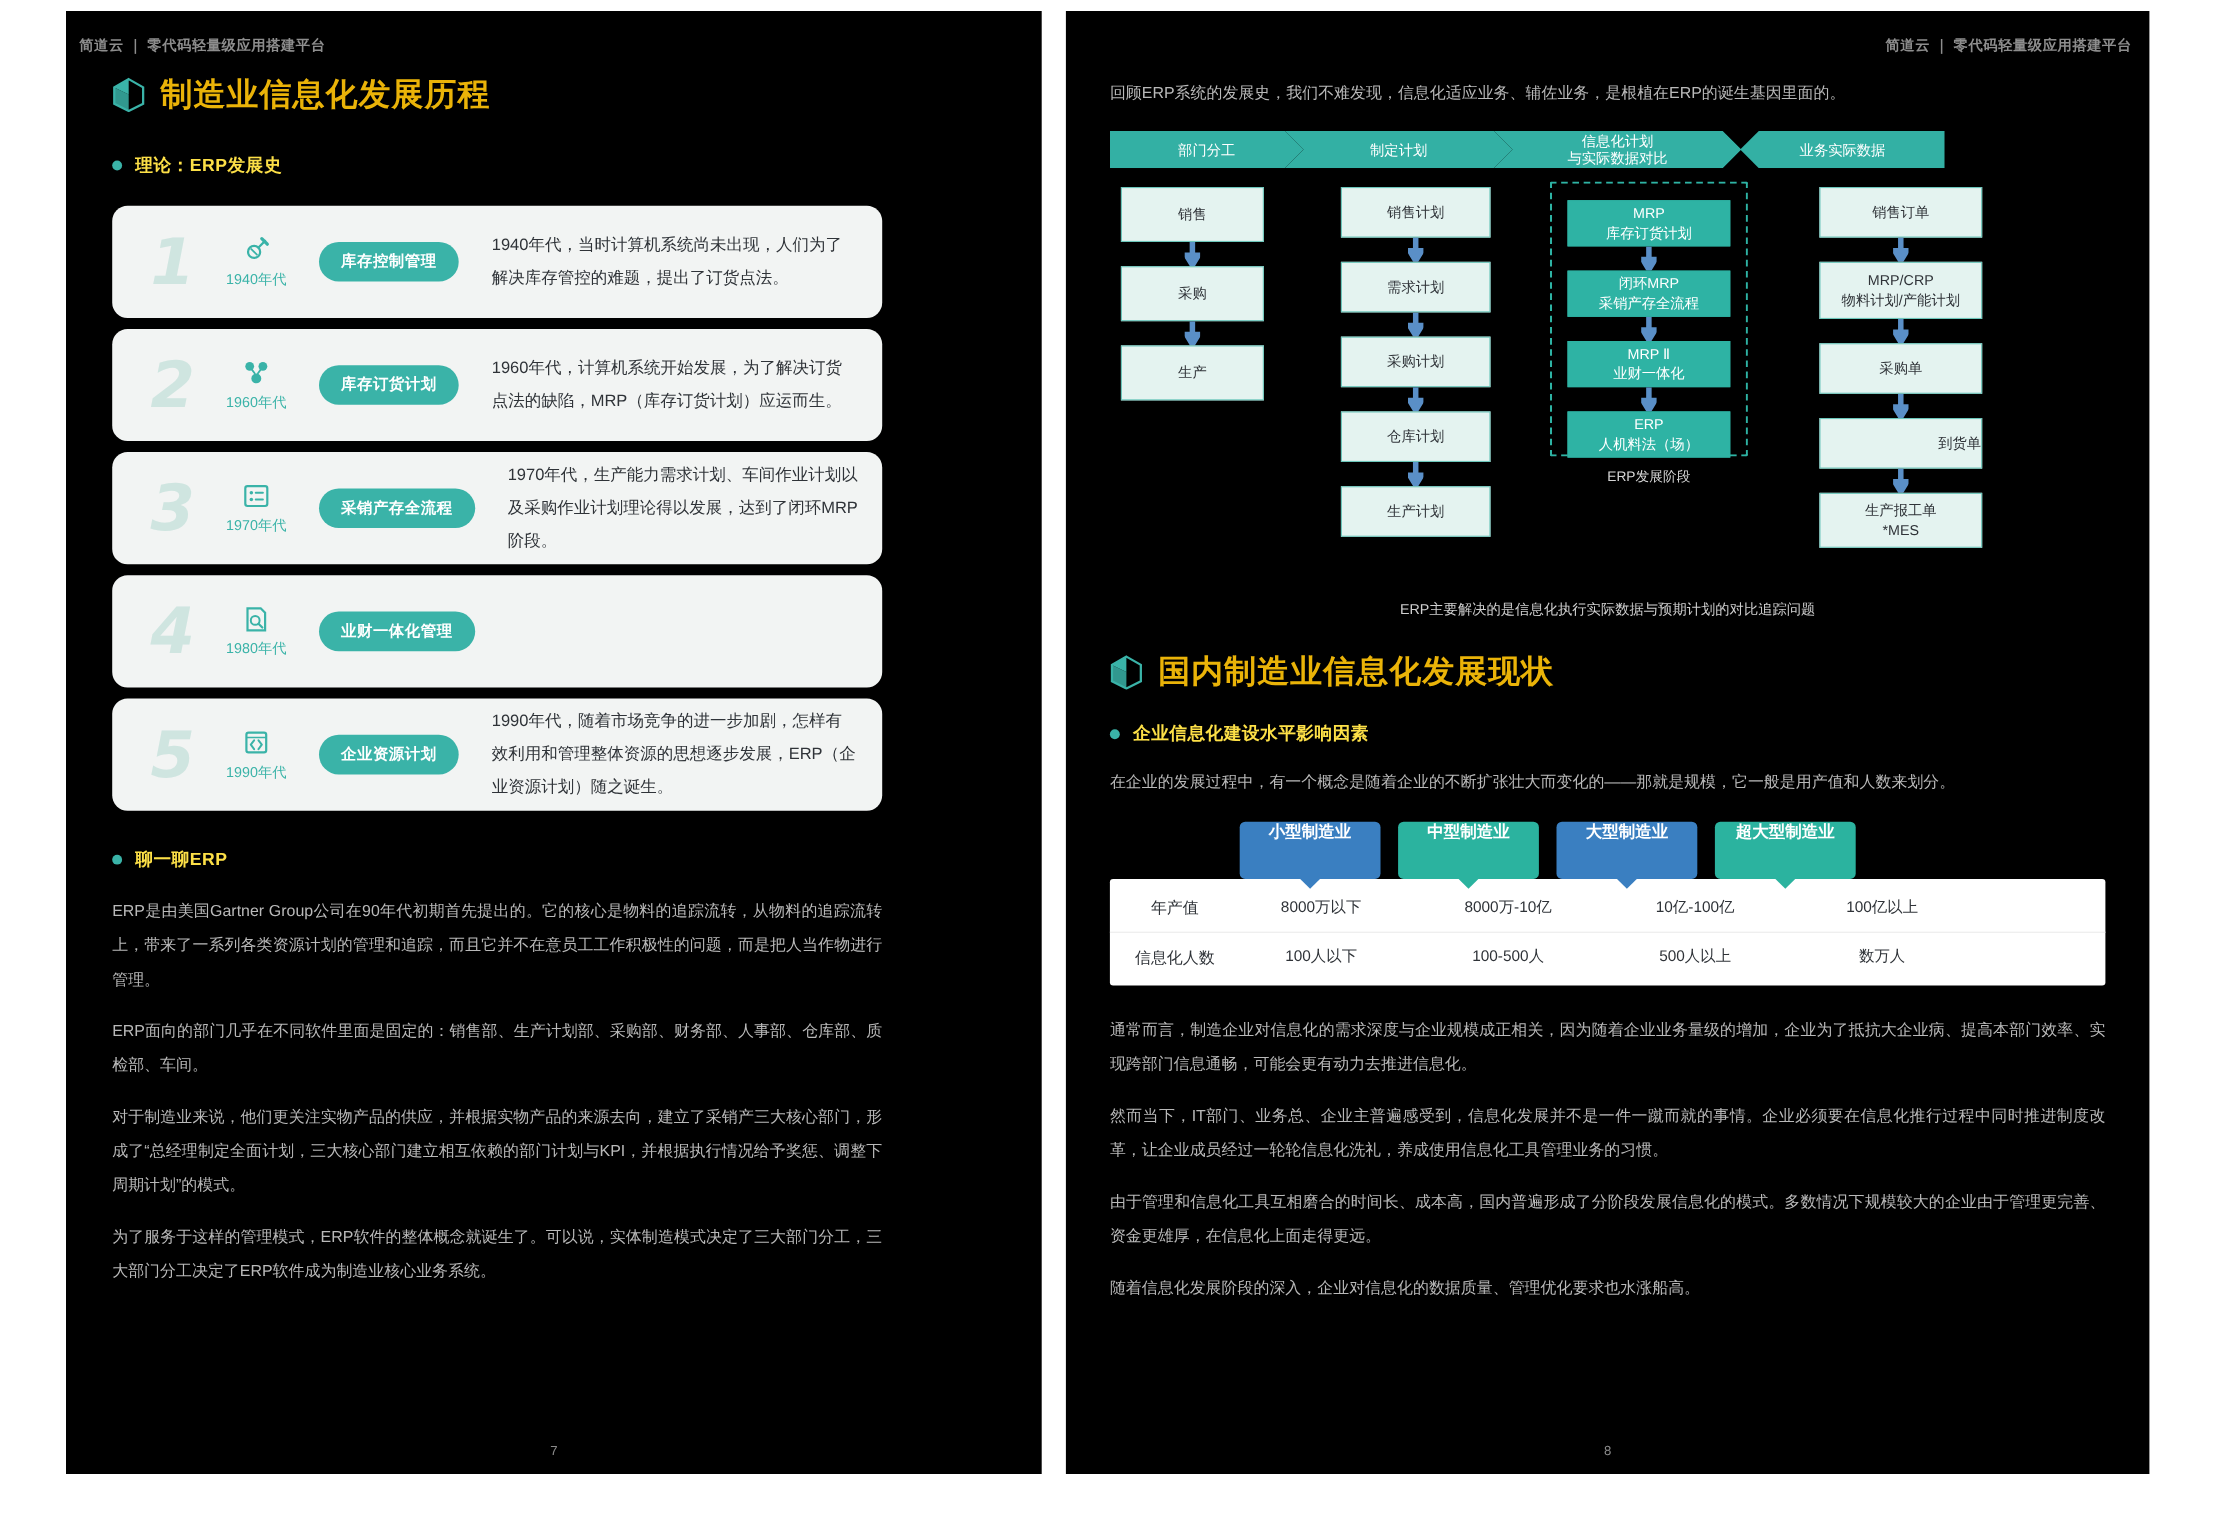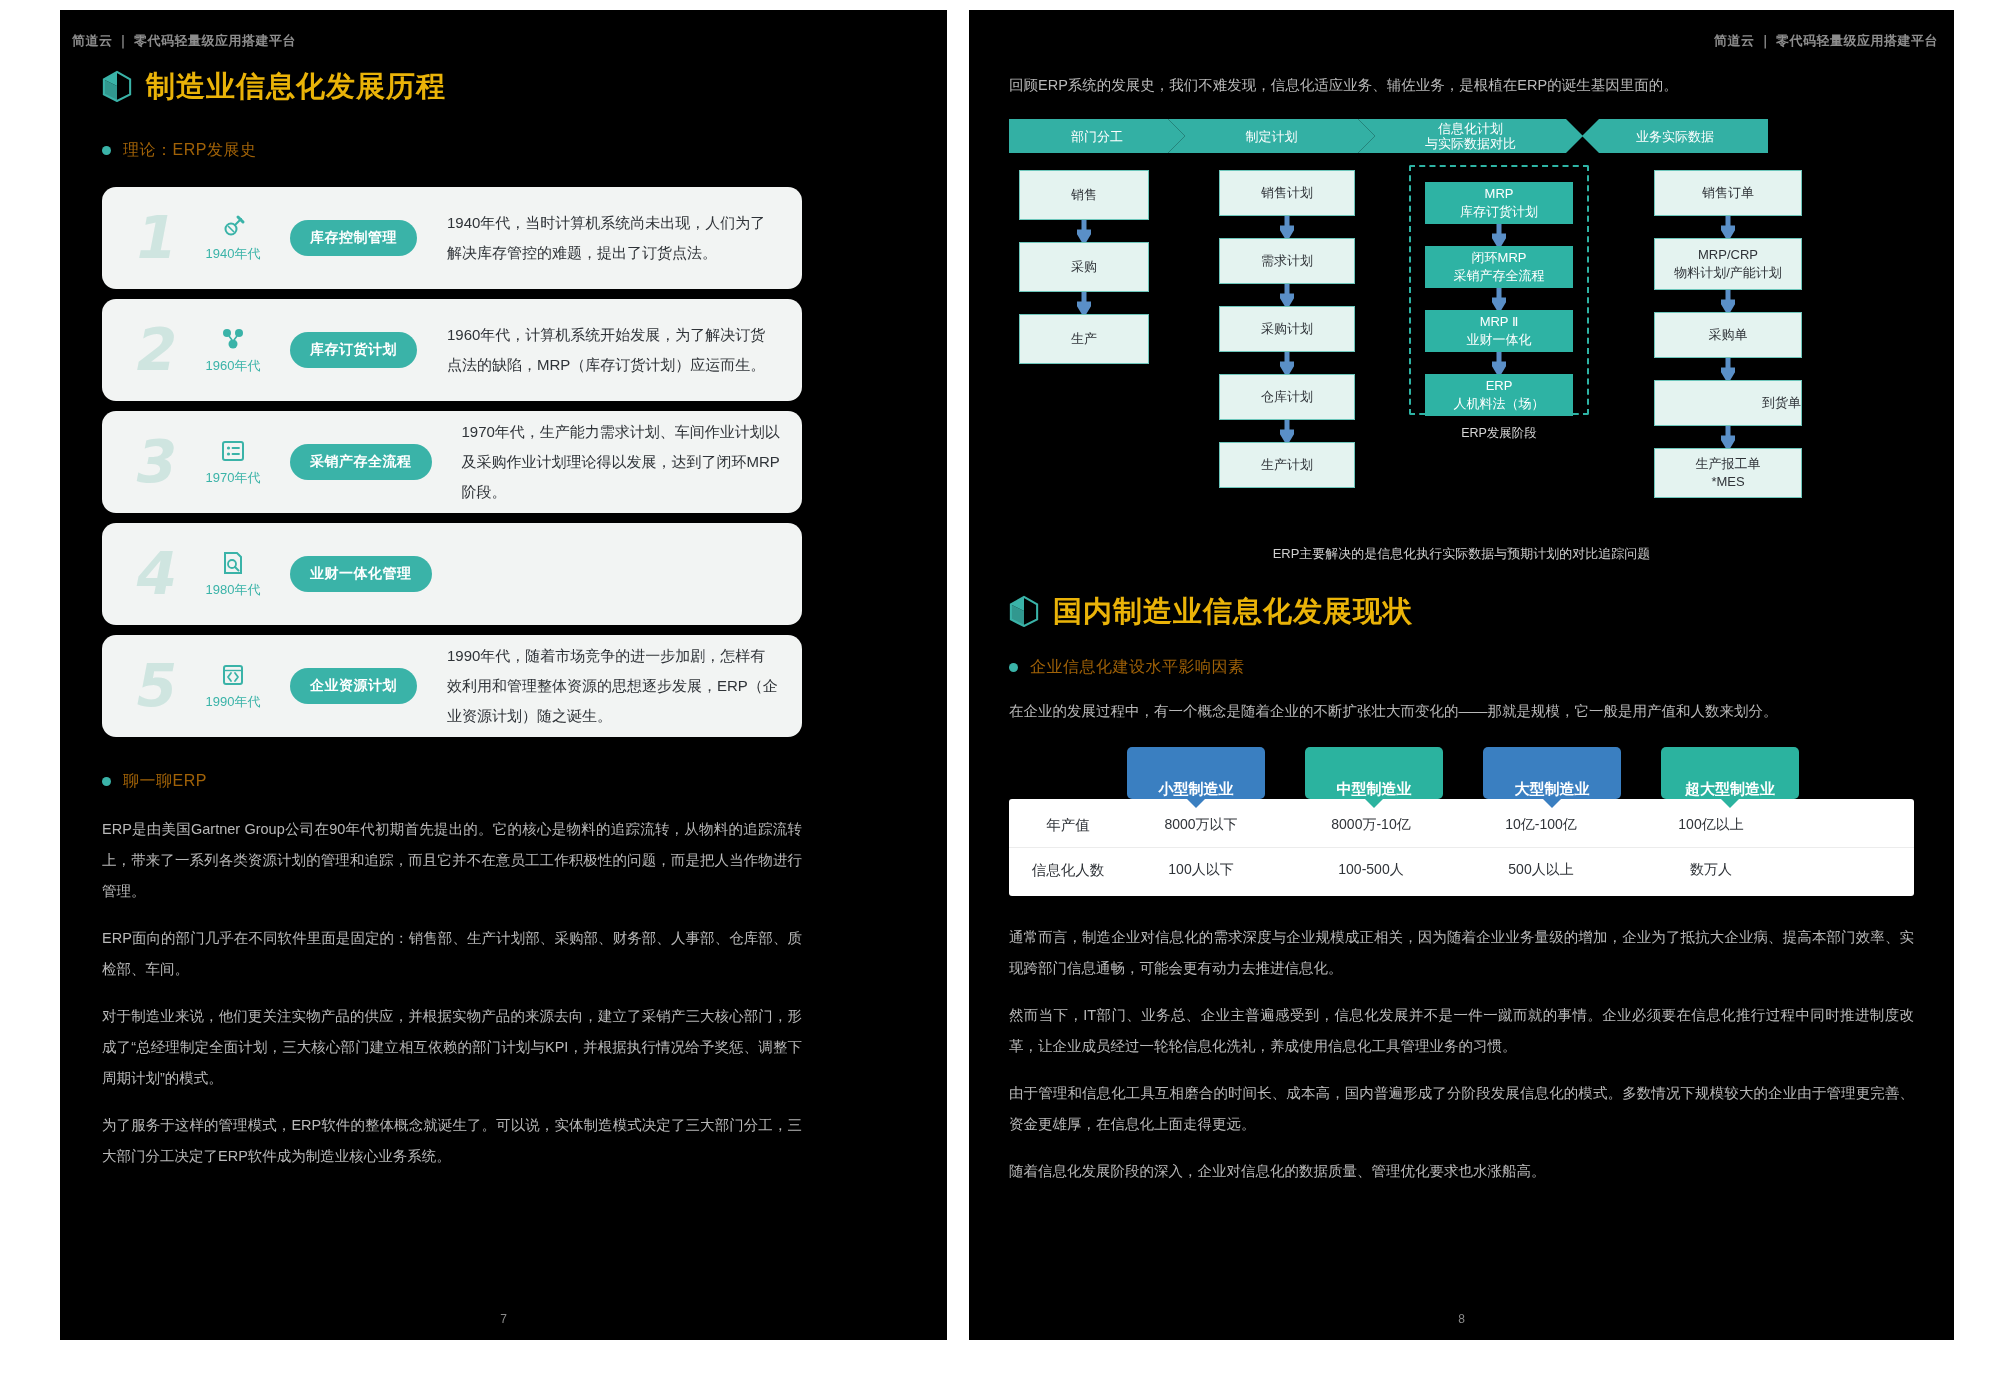--- a/index.html
+++ b/index.html
@@ -37,21 +37,21 @@
   .h1row{display:flex;align-items:center;gap:14px;margin:0;}
   .cube-icon{width:30px;height:32px;flex:0 0 auto;}
   .h1{
     color:#eab308;font-size:29px;font-weight:bold;letter-spacing:1px;
     line-height:1;
   }
   .bullet-head{display:flex;align-items:center;gap:12px;}
   .bullet-dot{
     width:9px;height:9px;border-radius:50%;background:#3ab3a8;flex:0 0 auto;
   }
-  .h2{color:#a16207;font-size:16px;font-weight:normal;letter-spacing:.5px;}
+  .h2{color:#fde047;font-size:16px;font-weight:bold;letter-spacing:.5px;}
 
   
   .cards{display:flex;flex-direction:column;gap:10px;}
   .card{
     background:#f2f4f3;border-radius:14px;
     height:102px;display:flex;align-items:center;padding:0 22px;
     box-sizing:border-box;
   }
   .card-num{
     font-size:58px;font-weight:bold;color:#cfe5e0;
@@ -111,23 +111,23 @@
     position:absolute;color:#d5d5d5;font-size:12.5px;text-align:center;width:100%;
   }
   .flow-cap{
     color:#cfcfcf;font-size:13px;text-align:center;margin-top:14px;
   }
 
   
   .scale-wrap{margin-top:20px;}
   .scale-heads{display:flex;padding-left:118px;}
   .scale-head{
-    width:138px;margin-right:40px;height:52px;border-radius:5px;
+    width:128px;margin-right:16px;height:52px;border-radius:5px;
     color:#ffffff;font-size:15px;font-weight:bold;
-    display:flex;align-items:flex-end;justify-content:center;position:relative;
+    display:flex;align-items:flex-start;justify-content:center;position:relative;
   }
   .scale-head:after{
     content:"";position:absolute;bottom:-9px;left:50%;margin-left:-9px;
     border-left:9px solid transparent;border-right:9px solid transparent;
     border-top:9px solid currentColor;
   }
   .scale-table{
     background:#ffffff;border-radius:3px;margin-top:0;
     padding:4px 0;
   }

